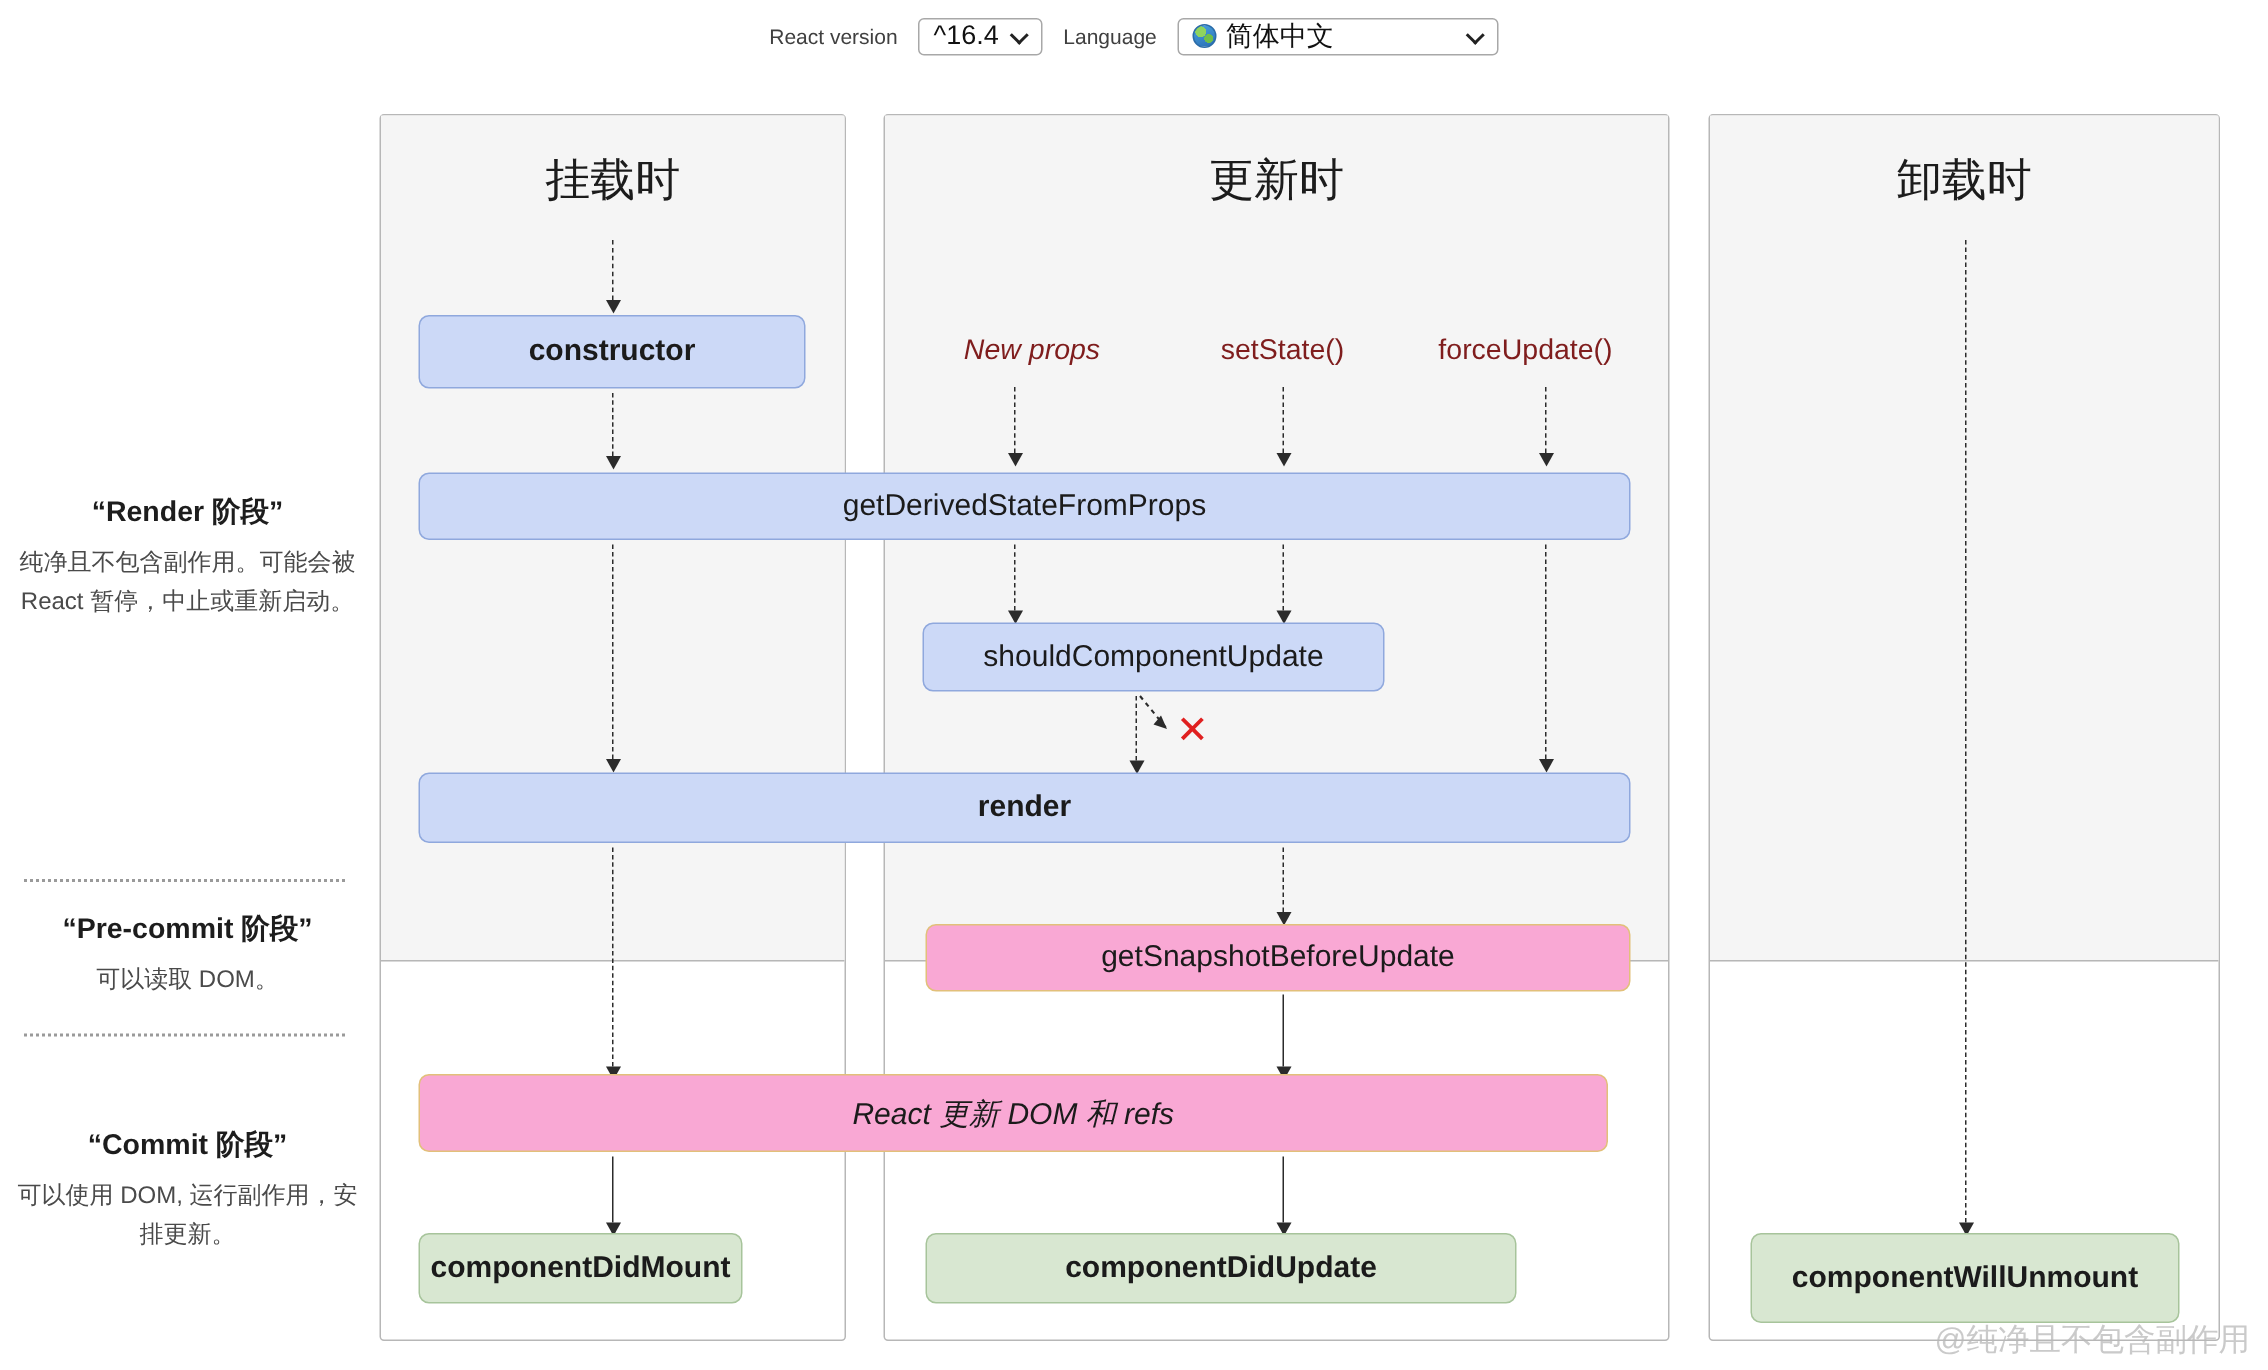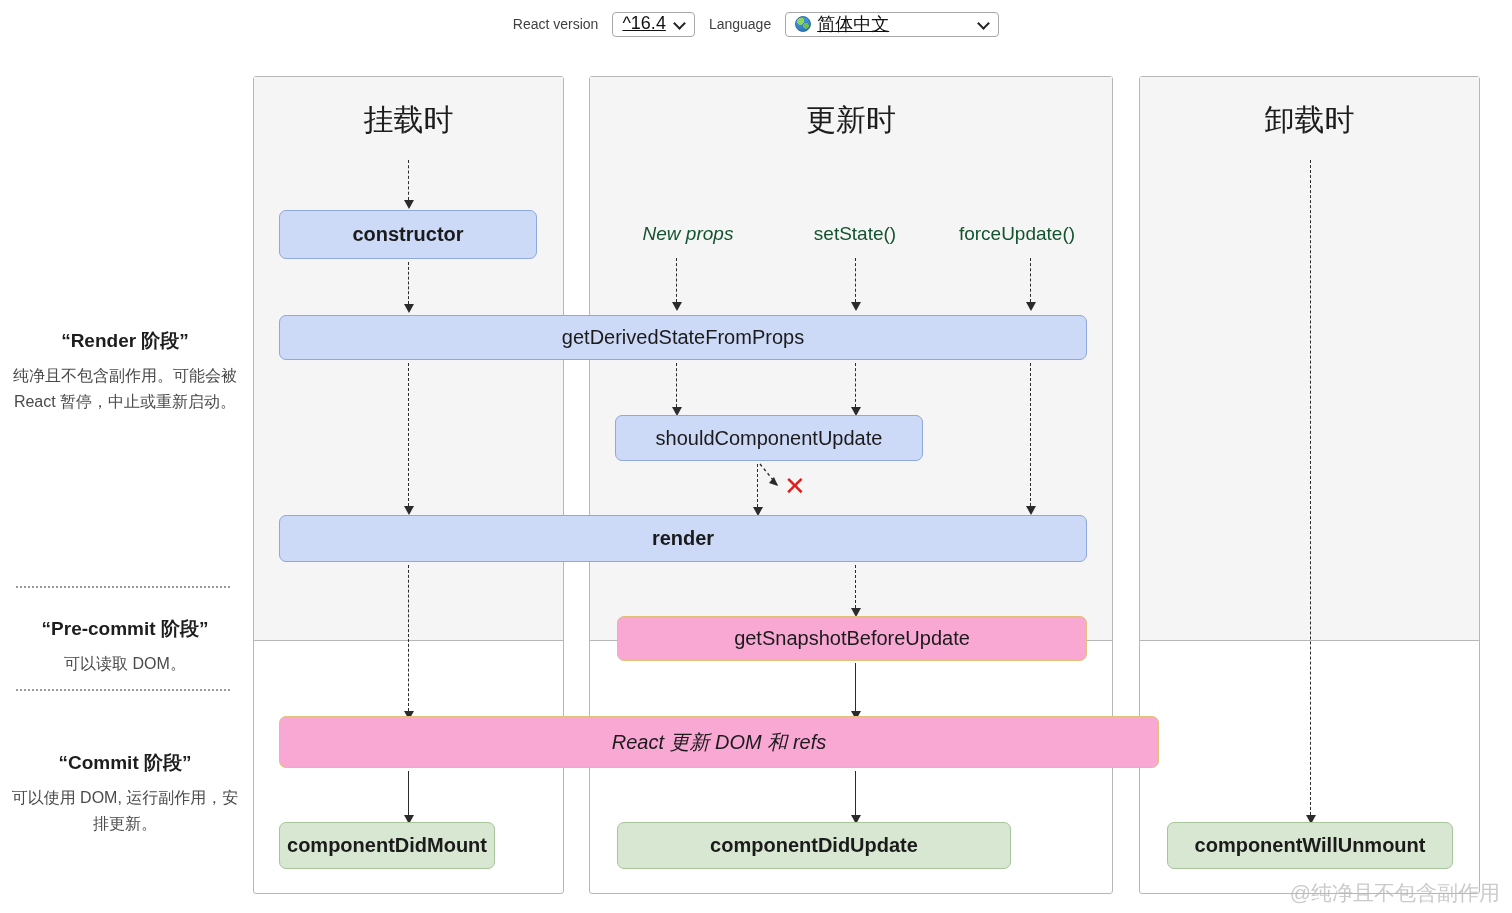--- a/index.html
+++ b/index.html
@@ -40,21 +40,21 @@
     border-radius: 4px;
     background: #ffffff;
     font-size: 18px;
     color: #111;
     padding: 2px 8px 3px 9px;
     height: 25px;
     box-sizing: border-box;
   }
   .select-box.version { min-width: 78px; gap: 9px; }
   .select-box.language { width: 214px; gap: 6px; }
-  .sel-text { white-space: nowrap; text-decoration: underline; }
+  .sel-text { white-space: nowrap; }
   .lang-inner { display: inline-flex; align-items: center; gap: 6px; }
   .caret {
     display: inline-block;
     width: 11px; height: 11px;
     position: relative;
     flex: none;
   }
   .caret::before {
     content: "";
     position: absolute;
@@ -153,21 +153,21 @@
   }
   .node.blue   { background: #ccd9f7; border: 1px solid #8fa8dd; }
   .node.orange { background: #f9a8d4; border: 1px solid #e2c07a; }
   .node.green  { background: #d8e7d1; border: 1px solid #a7c49b; }
   .node.bold   { font-weight: bold; }
   .node.italic { font-style: italic; }
 
   .trigger {
     position: absolute;
     font-size: 19px;
-    color: #14532d;
+    color: #7f1d1d;
     text-align: center;
     white-space: nowrap;
   }
   .trigger.italic { font-style: italic; }
 
   
   .arrow { position: absolute; }
   .arrow-line {
     position: absolute;
     left: 0; top: 0;
@@ -226,21 +226,21 @@
   </div>
 
   <div class="sidebar">
     <div class="phase" style="top:328px;">
       <div class="phase-title">“Render 阶段”</div>
       <div class="phase-desc">纯净且不包含副作用。可能会被 React 暂停，中止或重新启动。</div>
     </div>
 
     <div class="dotted-sep" style="top:586px;"></div>
 
-    <div class="phase" style="top:606px;margin-top:10px;">
+    <div class="phase" style="top:606px;">
       <div class="phase-title">“Pre-commit 阶段”</div>
       <div class="phase-desc">可以读取 DOM。</div>
     </div>
 
     <div class="dotted-sep" style="top:689px;"></div>
 
     <div class="phase" style="top:750px;">
       <div class="phase-title">“Commit 阶段”</div>
       <div class="phase-desc">可以使用 DOM, 运行副作用，安排更新。</div>
     </div>
@@ -330,34 +330,34 @@
     <div class="arrow-head" style="top:146px;"></div>
   </div>
 
   <div class="node orange" style="left:617px; top:616px; width:470px; height:45px;">getSnapshotBeforeUpdate</div>
 
   <div class="arrow" style="left:855px; top:663px;">
     <div class="arrow-line solid" style="height:48px;"></div>
     <div class="arrow-head" style="top:48px;"></div>
   </div>
 
-  <div class="node orange italic" style="left:279px; top:716px; width:880px; height:52px;font-style:italic;">React 更新 DOM 和 refs</div>
+  <div class="node orange italic" style="left:279px; top:716px; width:793px; height:52px;font-style:italic;">React 更新 DOM 和 refs</div>
 
   <div class="arrow" style="left:408px; top:771px;">
     <div class="arrow-line solid" style="height:44px;"></div>
     <div class="arrow-head" style="top:44px;"></div>
   </div>
   <div class="arrow" style="left:855px; top:771px;">
     <div class="arrow-line solid" style="height:44px;"></div>
     <div class="arrow-head" style="top:44px;"></div>
   </div>
 
   <div class="node green bold" style="left:279px; top:822px; width:216px; height:47px;">componentDidMount</div>
   <div class="node green bold" style="left:617px; top:822px; width:394px; height:47px;">componentDidUpdate</div>
 
   <div class="arrow" style="left:1310px; top:160px;">
     <div class="arrow-line dashed" style="height:655px;"></div>
     <div class="arrow-head" style="top:655px;"></div>
   </div>
-  <div class="node green bold" style="left:1167px; top:822px; width:286px; height:47px;">componentWillUnmount</div>
+  <div class="node green bold" style="left:1167px; top:822px; width:286px; height:60px;">componentWillUnmount</div>
 
   <div class="watermark">@纯净且不包含副作用</div>
 </div>
 
 </body></html>

